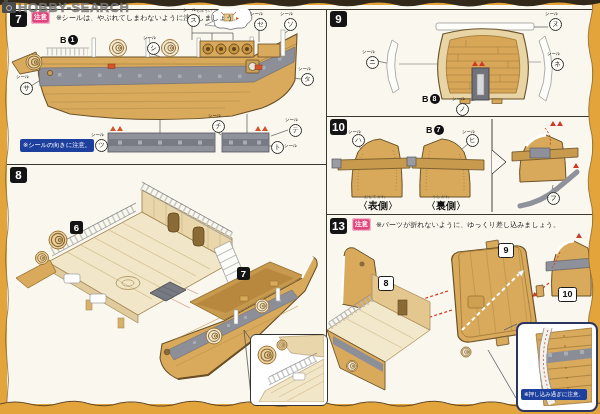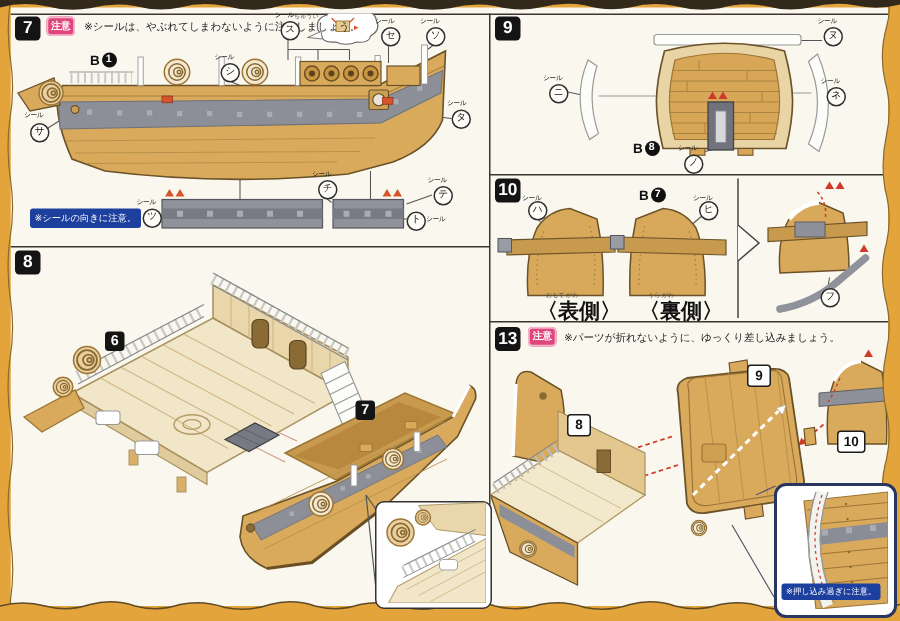--- a/index.html
+++ b/index.html
@@ -20,21 +20,21 @@
   .sl{position:absolute;font-size:4.5px;color:#222;z-index:5;white-space:nowrap;letter-spacing:-0.2px;}
   .bpart{position:absolute;font-size:9px;font-weight:bold;color:#111;z-index:5;display:flex;align-items:center;gap:1px;}
   .bnum{display:inline-block;width:10px;height:10px;background:#111;color:#fff;border-radius:50%;
         font-size:7px;line-height:10px;text-align:center;font-weight:bold;}
   .badge-pink{position:absolute;background:#e0457b;color:#fff;font-size:6.5px;font-weight:bold;
               padding:2px 3px;border-radius:3px;box-shadow:inset 0 0 0 1.2px #f3b8ce;z-index:5;}
   .badge-blue{position:absolute;background:#1d3f9e;color:#fff;font-size:6.2px;padding:2px 3px;border-radius:2px;
               z-index:11;white-space:nowrap;}
   .jp-note{position:absolute;font-size:7px;color:#222;z-index:5;white-space:nowrap;}
   .furi{position:absolute;font-size:4px;color:#444;z-index:5;white-space:nowrap;}
-  .side-label{position:absolute;font-size:14px;font-weight:bold;color:#111;z-index:5;white-space:nowrap;}
+  .side-label{position:absolute;font-size:10px;font-weight:bold;color:#111;z-index:5;white-space:nowrap;}
   .inset{position:absolute;background:#fff;z-index:10;}
   .inset8{border:1.5px solid #333;border-radius:6px;}
   .inset11{border:2px solid #2a3560;border-radius:8px;}
   .frame{position:absolute;left:0;top:0;z-index:8;pointer-events:none;}
   .wm{position:absolute;left:2px;top:0px;z-index:12;display:flex;align-items:center;gap:2px;}
   .wm-cam{width:14px;height:11px;background:#4c4c4c;border-radius:1.5px;position:relative;}
   .wm-cam::before{content:"";position:absolute;left:4px;top:2.5px;width:6px;height:6px;border:1.4px solid #b5b5b5;
                   border-radius:50%;box-sizing:border-box;}
   .wm-cam::after{content:"";position:absolute;left:1.5px;top:-2px;width:4px;height:2px;background:#4c4c4c;}
   .wm-text{font-size:13px;font-weight:bold;letter-spacing:0.5px;color:rgba(125,125,125,0.85);
@@ -515,13 +515,17 @@
   <svg class="frame" width="600" height="414" viewBox="0 0 600 414">
     <rect x="0" y="0" width="7" height="414" fill="#e3a43c"></rect>
     <path d="M7,0 Q4,20 7,40 Q10,60 6.5,80 Q4,100 7,120 Q10,140 6.5,160 Q4,180 7,200 Q10,220 6.5,240 Q4,260 7,280 Q10,300 6.5,320 Q4,340 7,360 Q10,380 7,400 L7,414" fill="none" stroke="#8a6a30" stroke-width="0.8"></path>
     <path d="M600,0 L600,414 L591,414 Q587,396 591,378 Q595,360 590,342 Q586,324 591,306 Q595,288 590,270 Q587,252 591,234 Q595,216 590,198 Q586,180 591,162 Q595,144 590,126 Q587,108 591,90 Q595,72 590,54 Q586,36 591,18 Q594,8 592,0 Z" fill="#e3a43c"></path>
     <path d="M591,414 Q587,396 591,378 Q595,360 590,342 Q586,324 591,306 Q595,288 590,270 Q587,252 591,234 Q595,216 590,198 Q586,180 591,162 Q595,144 590,126 Q587,108 591,90 Q595,72 590,54 Q586,36 591,18 Q594,8 592,0" fill="none" stroke="#8a6a30" stroke-width="0.8"></path>
     <path d="M0,414 L0,404 Q15,400 30,404 Q45,408 60,403 Q75,399 90,404 Q105,408 120,403 Q135,400 150,405 Q165,408 180,403 Q195,399 210,404 Q225,408 240,403 Q255,400 270,405 Q285,408 300,403 Q315,399 330,404 Q345,408 360,403 Q375,400 390,405 Q405,408 420,403 Q435,399 450,404 Q465,408 480,403 Q495,400 510,405 Q525,408 540,403 Q555,399 570,404 Q585,407 600,403 L600,414 Z" fill="#e3a43c"></path>
     <path d="M0,404 Q15,400 30,404 Q45,408 60,403 Q75,399 90,404 Q105,408 120,403 Q135,400 150,405 Q165,408 180,403 Q195,399 210,404 Q225,408 240,403 Q255,400 270,405 Q285,408 300,403 Q315,399 330,404 Q345,408 360,403 Q375,400 390,405 Q405,408 420,403 Q435,399 450,404 Q465,408 480,403 Q495,400 510,405 Q525,408 540,403 Q555,399 570,404 Q585,407 600,403" fill="none" stroke="#5f4a26" stroke-width="1"></path>
     <path d="M0,0 L600,0 L600,3 Q585,7 570,3.5 Q555,1 540,5 Q525,8 510,4 Q495,1 480,5.5 Q465,8 450,4 Q435,1 420,5 Q405,8 390,3.5 Q375,1 360,5 Q345,8 330,4 Q315,1.5 300,5.5 Q285,8 270,4 Q255,1 240,5 Q225,8 210,3.5 Q195,1 180,5.5 Q165,8 150,4 Q135,1 120,5 Q105,8 90,4 Q75,1.5 60,5.5 Q45,8 30,4 Q15,1 0,5 Z" fill="#33291a"></path>
   </svg>
 
+  <div class="wm">
+    <span class="wm-cam"></span>
+    <span class="wm-text">HOBBY-SEARCH</span>
+  </div>
 </div>
 
 </body></html>

